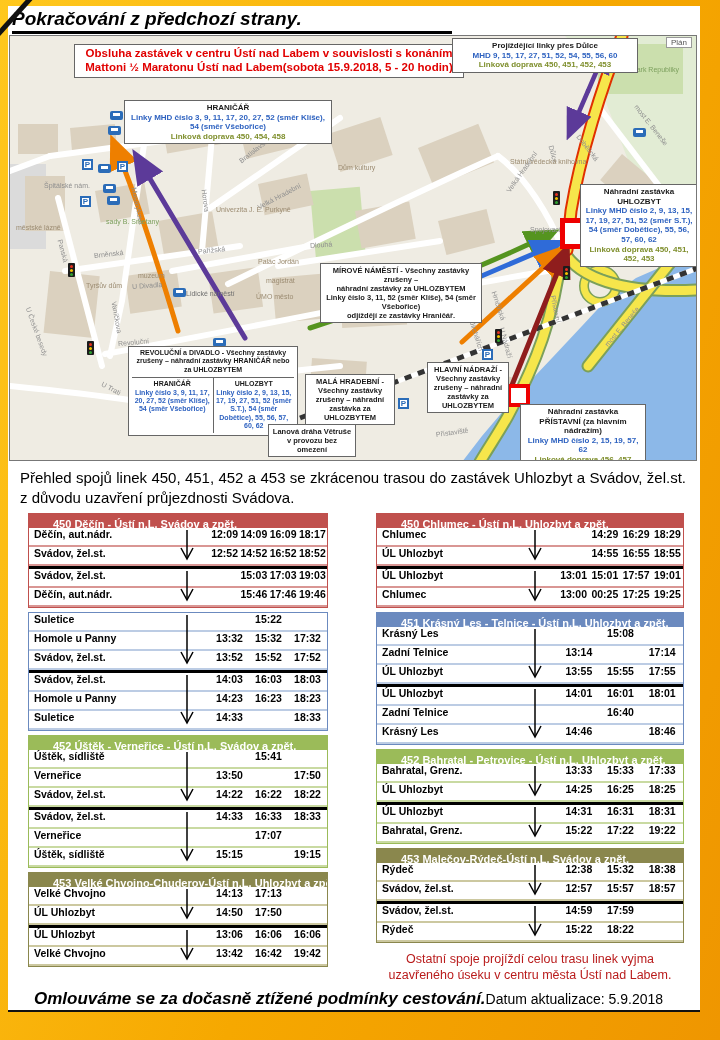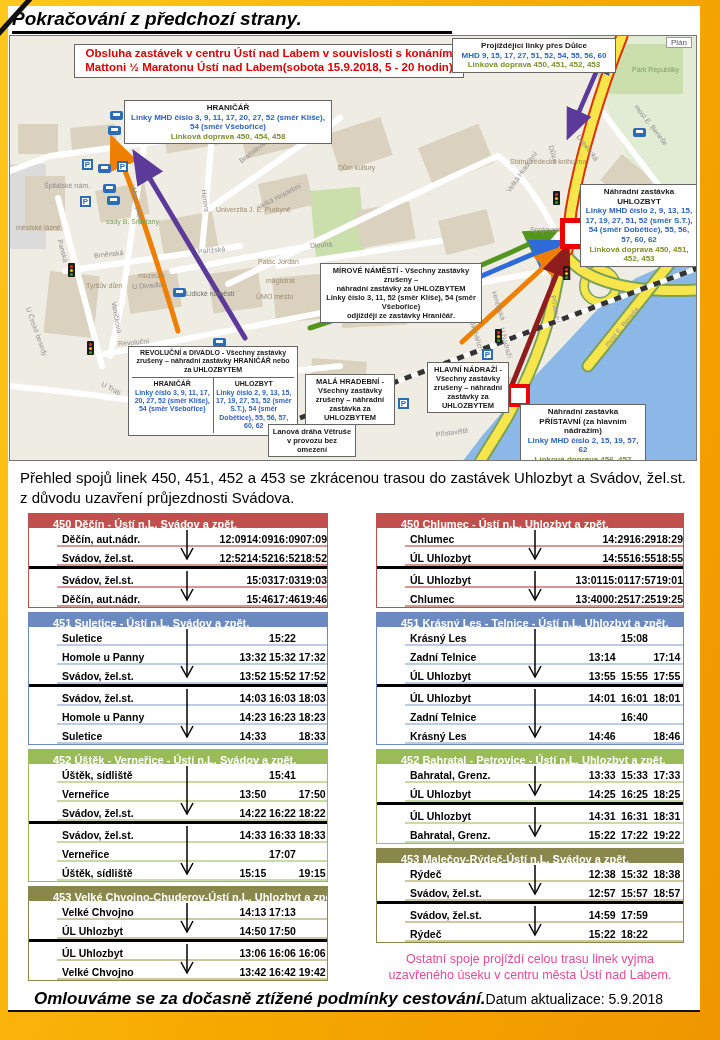--- a/index.html
+++ b/index.html
@@ -47,28 +47,28 @@
   .colL{width:300px;} .colR{width:308px;}
   .tt{border:1.5px solid var(--hd);margin-bottom:4px;background:#fff;}
   .tt-red{--hd:#c0504d;--sep:#d99694;}
   .tt-blue{--hd:#6b8abf;--sep:#bccce4;}
   .tt-green{--hd:#9bbb59;--sep:#c9daa2;}
   .tt-olive{--hd:#8a874d;--sep:#ccc8a0;}
   .tt-head{height:14px;line-height:21px;background:var(--hd);color:#fff;font-weight:bold;
     font-size:11px;padding-left:24px;white-space:nowrap;overflow:hidden;}
   .tt-group{position:relative;}
   .tt-group:not(:last-child){border-bottom:3px solid #000;}
-  .tt-row{display:flex;height:19px;align-items:flex-end;box-sizing:border-box;
-    border-bottom:2px solid var(--sep);margin-left:28px;}
+  .tt-row{display:flex;height:19px;align-items:flex-start;box-sizing:border-box;
+    border-bottom:2px solid var(--sep);}
   .tt-group:last-child .tt-row:last-child{border-bottom:none;}
   .tt-label{width:140px;padding-left:5px;font-weight:bold;font-size:10.5px;white-space:nowrap;}
   .tt-acell{width:36px;}
   .tt-time{flex:1;text-align:center;font-weight:bold;font-size:10.5px;}
   .tt-arrow{position:absolute;left:140px;top:0;z-index:2;}
-  .note{font-size:12.5px;line-height:1.3;text-align:center;padding:4px 2px 0 2px;color:#ec4899;}
+  .note{font-size:12.5px;line-height:1.3;text-align:center;padding:4px 2px 0 2px;color:#b91c1c;}
   
   .footer{position:absolute;left:8px;top:987px;width:692px;display:flex;z-index:3;
     justify-content:flex-start;align-items:center;padding:2px 12px 0 26px;box-sizing:border-box;}
   .footer-apology{font-size:17px;font-weight:bold;font-style:italic;color:#000;}
   .footer-date{font-size:14px;color:#000;}
 </style>
 </head>
 <body>
 
 <div class="corner-slash"></div>
@@ -242,21 +242,21 @@
     <div id="map-callouts">
         <div class="co" style="left: 64px; top: 8px; width: 390px; font-size: 11.5px;">
           <div class="cl c-r" style="white-space: nowrap;">Obsluha zastávek v centru Ústí nad Labem v souvislosti s konáním</div>
           <div class="cl c-r" style="white-space: nowrap;">Mattoni ½ Maratonu Ústí nad Labem(sobota 15.9.2018, 5 - 20 hodin)</div>
         </div>
         <div class="co" style="left: 114px; top: 64px; width: 208px;">
           <div class="cl c-k">HRANIČÁŘ</div>
           <div class="cl c-b">Linky MHD číslo 3, 9, 11, 17, 20, 27, 52 (směr Klíše), 54 (směr Všebořice)</div>
           <div class="cl c-o">Linková doprava 450, 454, 458</div>
         </div>
-        <div class="co" style="left: 442px; top: 2px; width: 164px;">
+        <div class="co" style="left: 442px; top: 2px; width: 186px;">
           <div class="cl c-k">Projíždějící linky přes Důlce</div>
           <div class="cl c-b">MHD 9, 15, 17, 27, 51, 52, 54, 55, 56, 60</div>
           <div class="cl c-o">Linková doprava 450, 451, 452, 453</div>
         </div>
         <div class="co" style="left: 570px; top: 148px; width: 118px;">
           <div class="cl c-k">Náhradní zastávka</div>
           <div class="cl c-k">UHLOZBYT</div>
           <div class="cl c-b">Linky MHD číslo 2, 9, 13, 15, 17, 19, 27, 51, 52 (směr S.T.), 54 (směr Dobětice), 55, 56, 57, 60, 62</div>
           <div class="cl c-o">Linková doprava 450, 451, 452, 453</div>
         </div>
@@ -304,21 +304,21 @@
     <div class="colL" id="col-left">
         <div class="tt tt-red">
           <div class="tt-head">450 Děčín - Ústí n.L. Svádov a zpět.</div>
           <div class="tt-group">
             <div class="tt-row">
               <div class="tt-label">Děčín, aut.nádr.</div>
               <div class="tt-acell"></div>
               <div class="tt-time">12:09</div>
               <div class="tt-time">14:09</div>
               <div class="tt-time">16:09</div>
-              <div class="tt-time">07:09</div>
+              <div class="tt-time">18:17</div>
             </div>
             <div class="tt-row">
               <div class="tt-label">Svádov, žel.st.</div>
               <div class="tt-acell"></div>
               <div class="tt-time">12:52</div>
               <div class="tt-time">14:52</div>
               <div class="tt-time">16:52</div>
               <div class="tt-time">18:52</div>
             </div>
             <svg width="36" height="38" class="tt-arrow">
@@ -343,21 +343,20 @@
               <div class="tt-time">17:46</div>
               <div class="tt-time">19:46</div>
             </div>
             <svg width="36" height="38" class="tt-arrow">
               <line x1="18" y1="2" x2="18" y2="30" stroke="#000" stroke-width="1.5"></line>
               <polyline points="12,20 18,31 24,20" fill="none" stroke="#000" stroke-width="1.5"></polyline>
             </svg>
           </div>
         </div>
         <div class="tt tt-blue">
-          <div class="tt-head">451 Suletice - Ústí n.L. Svádov a zpět.</div>
           <div class="tt-group">
             <div class="tt-row">
               <div class="tt-label">Suletice</div>
               <div class="tt-acell"></div>
               <div class="tt-time"></div>
               <div class="tt-time">15:22</div>
               <div class="tt-time"></div>
             </div>
             <div class="tt-row">
               <div class="tt-label">Homole u Panny</div>
@@ -538,21 +537,21 @@
                 <div class="tt-label">ÚL Uhlozbyt</div>
                 <div class="tt-acell"></div>
                 <div class="tt-time">13:01</div>
                 <div class="tt-time">15:01</div>
                 <div class="tt-time">17:57</div>
                 <div class="tt-time">19:01</div>
               </div>
               <div class="tt-row">
                 <div class="tt-label">Chlumec</div>
                 <div class="tt-acell"></div>
-                <div class="tt-time">13:40</div>
+                <div class="tt-time">13:00</div>
                 <div class="tt-time">00:25</div>
                 <div class="tt-time">17:25</div>
                 <div class="tt-time">19:25</div>
               </div>
               <svg width="36" height="38" class="tt-arrow">
                 <line x1="18" y1="2" x2="18" y2="30" stroke="#000" stroke-width="1.5"></line>
                 <polyline points="12,20 18,31 24,20" fill="none" stroke="#000" stroke-width="1.5"></polyline>
               </svg>
             </div>
           </div>

